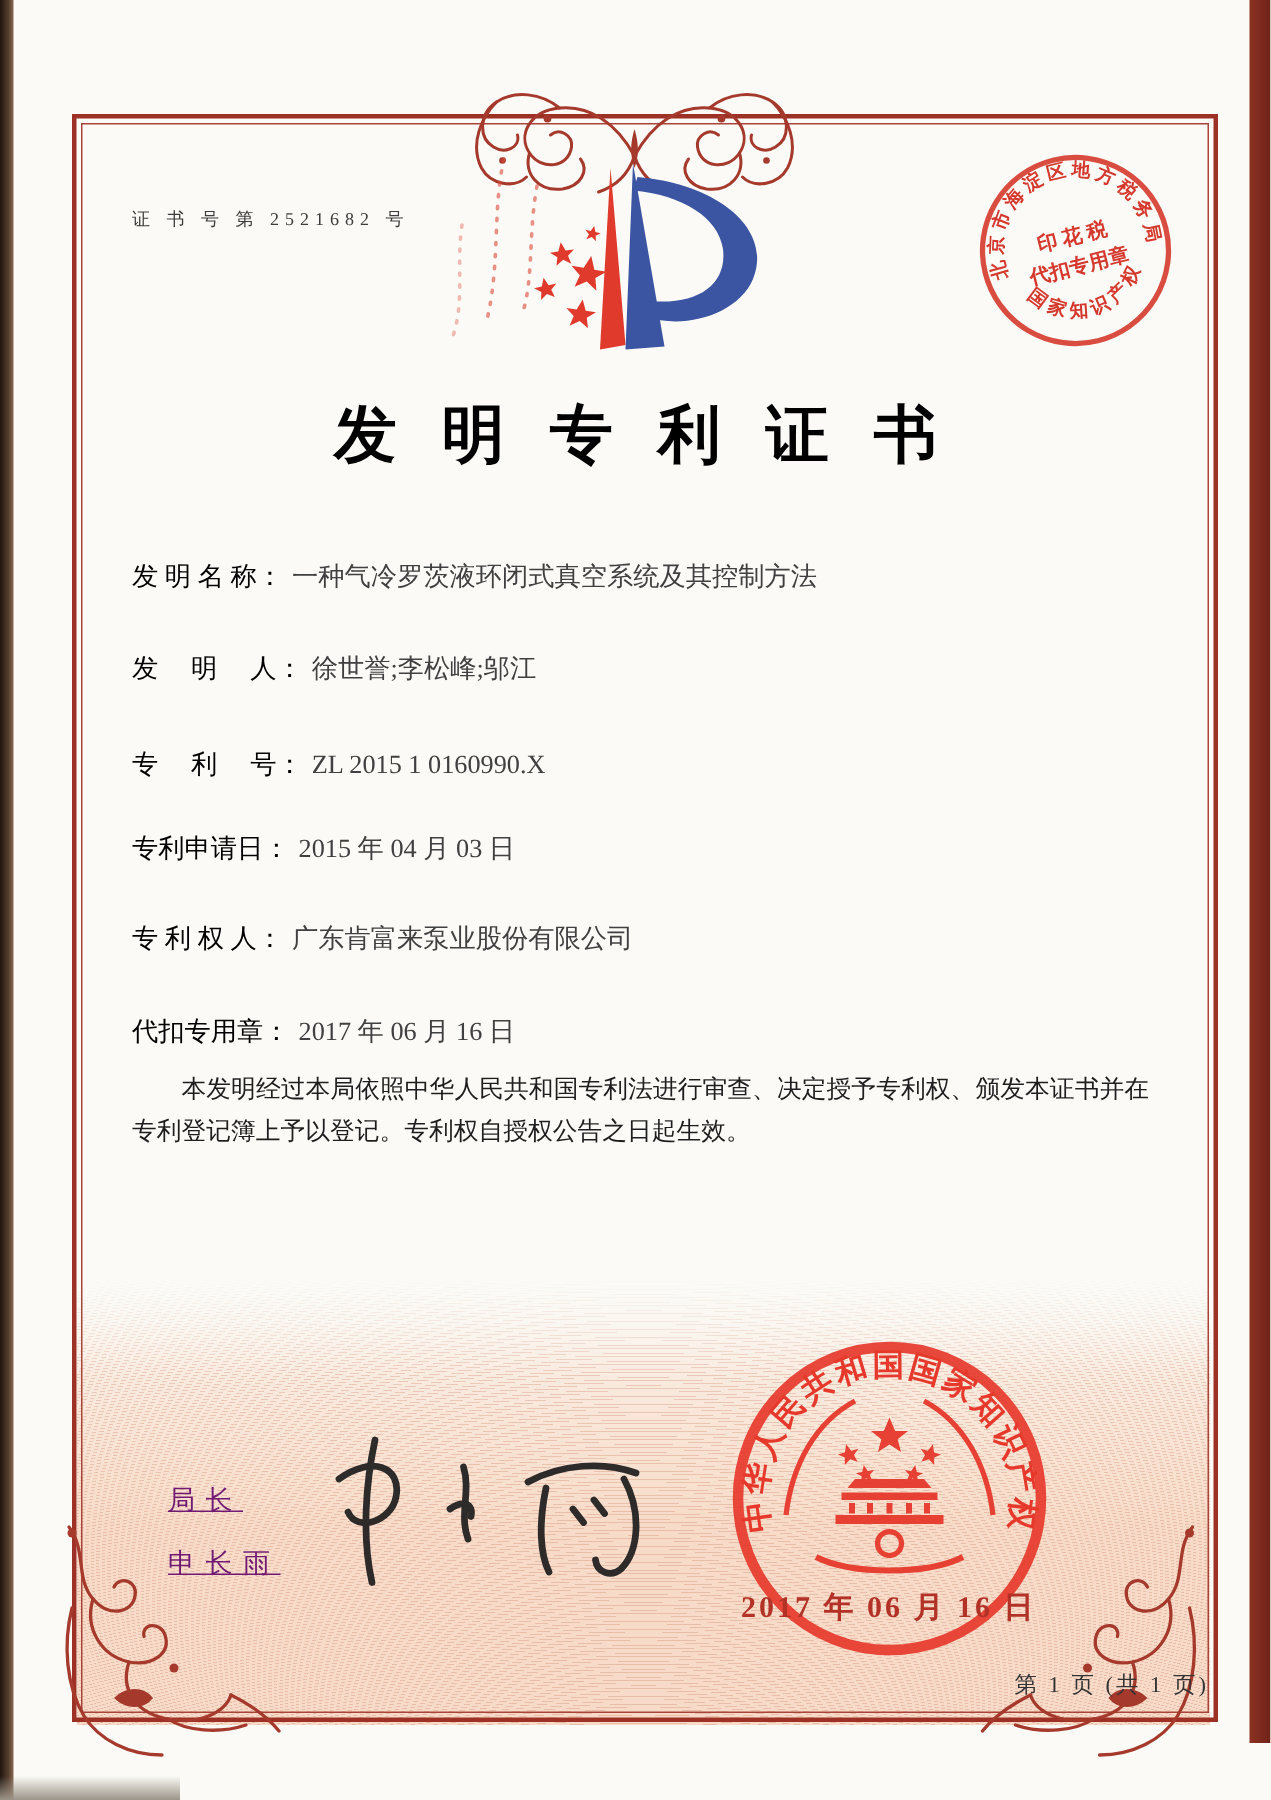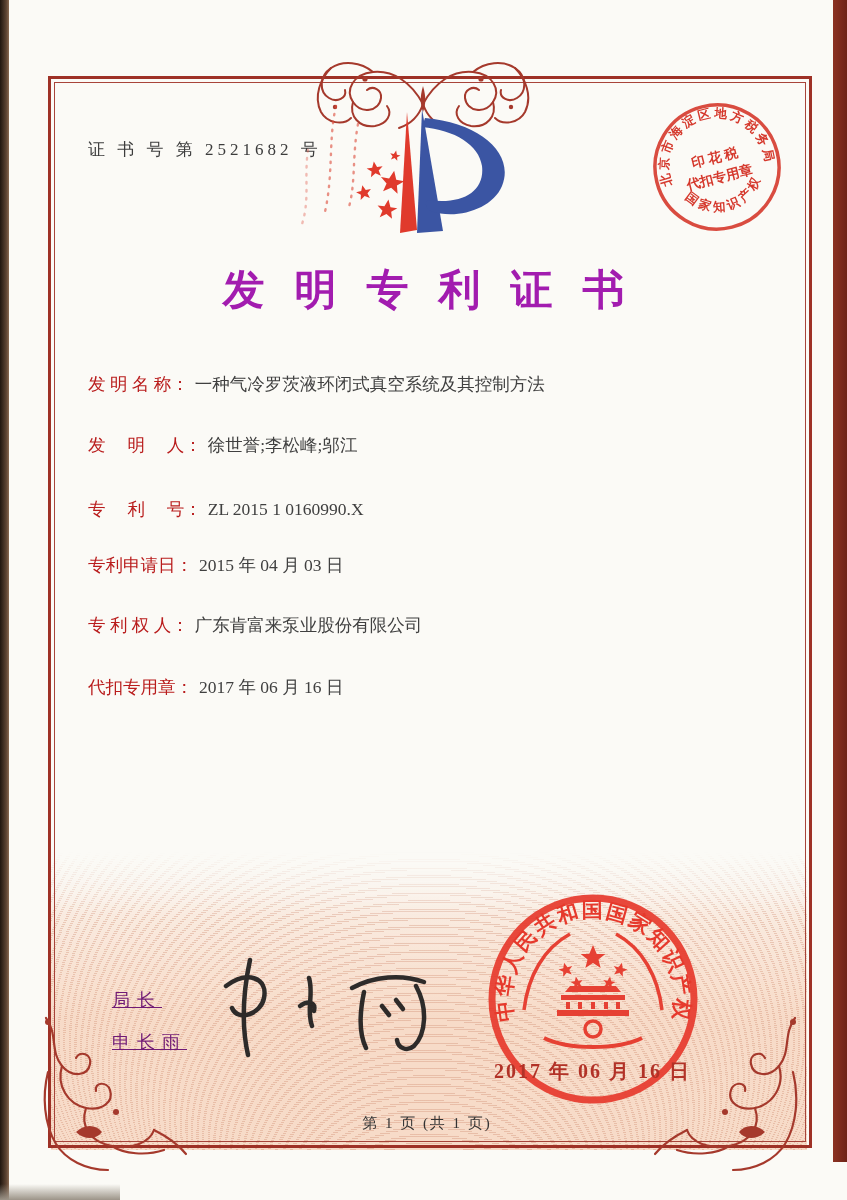--- a/index.html
+++ b/index.html
@@ -28,42 +28,42 @@
   .frame{position:absolute;left:48px;top:76px;width:758px;height:1066px;
     border:3px solid #9e3126;z-index:2;pointer-events:none;}
   .frame-inner{position:absolute;left:3px;top:3px;right:3px;bottom:3px;
     border:1px solid #a8443a;}
   .ornament-top{position:absolute;left:273px;top:52px;width:300px;height:92px;z-index:3;}
   .flourish{position:absolute;z-index:3;}
   .flourish.bl{left:28px;top:1012px;}
   .flourish.br{right:34px;top:1012px;transform:scaleX(-1);}
   
   .cert-no{position:absolute;left:88px;top:138px;z-index:4;
-    font-size:17px;letter-spacing:4px;color:#3c3c3c;}
+    font-size:12px;letter-spacing:4px;color:#3c3c3c;}
   .logo{position:absolute;left:303px;top:100px;z-index:4;}
   .scribble{position:absolute;left:288px;top:98px;z-index:4;}
   .title{position:absolute;left:0;top:262px;width:847px;z-index:4;
-    text-align:center;font-size:42px;font-weight:700;color:#a21caf;
+    text-align:center;font-size:42px;font-weight:700;color:#000000;
     letter-spacing:30px;text-indent:30px;}
   .field-row{position:absolute;left:88px;z-index:4;font-size:17.5px;color:#262626;white-space:nowrap;}
   .fr0{top:372px}.fr1{top:433px}.fr2{top:497px}.fr3{top:553px}.fr4{top:613px}.fr5{top:675px}
-  .field-label{color:#b91c1c;}
+  .field-label{color:#000000;}
   .field-value{margin-left:6px;color:#404040;}
   .body-text{position:absolute;left:88px;top:712px;width:678px;z-index:4;
     font-size:16.5px;line-height:27.5px;color:#1e1e1e;}
   .body-text p{margin:0;text-indent:2em;text-align:justify;}
   .signer{position:absolute;left:112px;top:988px;z-index:5;font-size:18px;color:#701a75;text-decoration:underline;}
   .signer .line{letter-spacing:7px;margin-bottom:18px;}
   .signature{position:absolute;left:212px;top:950px;z-index:5;}
   .seal{position:absolute;left:482px;top:888px;z-index:4;}
   .seal-date{position:absolute;left:494px;top:1058px;z-index:5;
     font-size:20px;font-weight:700;color:#b23227;letter-spacing:2px;white-space:nowrap;}
   .tax-stamp{position:absolute;left:644px;top:94px;z-index:4;transform:rotate(-14deg);}
   .footer{position:absolute;left:48px;top:1114px;width:758px;z-index:4;
-    text-align:center;font-size:15px;letter-spacing:2px;color:#333;}
+    text-align:right;font-size:15px;letter-spacing:2px;color:#333;}
 </style>
 </head>
 <body>
 
 <div class="edge-left"></div>
 <div class="edge-right"></div>
 <div class="edge-bottom-sliver"></div>
 
 <div class="guilloche"></div>
 
@@ -159,20 +159,21 @@
   <span class="field-label">专利申请日：</span><span class="field-value">2015 年 04 月 03 日</span>
 </div>
 <div class="field-row fr4">
   <span class="field-label">专 利 权 人：</span><span class="field-value">广东肯富来泵业股份有限公司</span>
 </div>
 <div class="field-row fr5">
   <span class="field-label">代扣专用章：</span><span class="field-value">2017 年 06 月 16 日</span>
 </div>
 
 <div class="body-text">
+  <p>本发明经过本局依照中华人民共和国专利法进行审查、决定授予专利权、颁发本证书并在专利登记簿上予以登记。专利权自授权公告之日起生效。</p>
 </div>
 
 <div class="signer">
   <div class="line">局长</div>
   <div class="line">申长雨</div>
 </div>
 
 <svg class="signature" width="235" height="115" viewBox="0 0 235 115">
   <g stroke="#1d1d1d" stroke-width="4.5" fill="none" stroke-linecap="round" opacity="0.92">
     <path d="M38,10 C32,38 29,74 36,105"></path>

